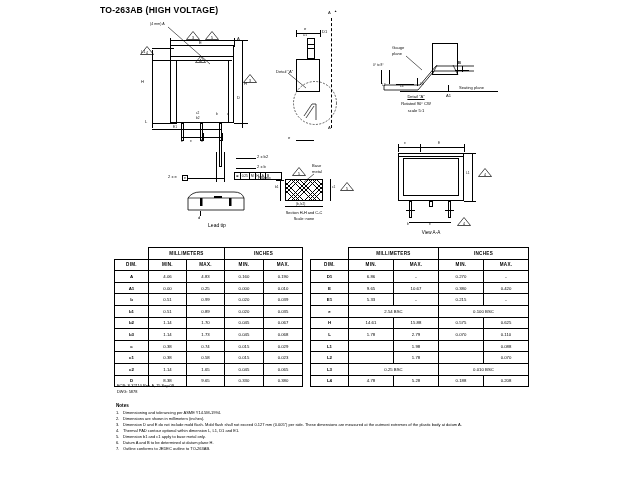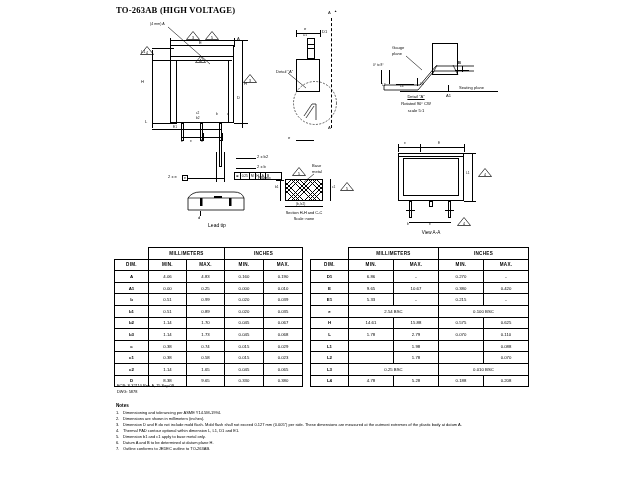--- a/index.html
+++ b/index.html
@@ -11,22 +11,22 @@
   .abs{position:absolute;}
   .lbl{position:absolute;font-size:4.1px;line-height:1.15;white-space:nowrap;color:#111;}
   .lbl.s{font-size:3.6px;}
   .lbl.xs{font-size:3.2px;}
   .hline{position:absolute;background:#000;height:1px;}
   .vline{position:absolute;background:#000;width:1px;}
   .box{position:absolute;border:1px solid #000;box-sizing:border-box;}
   .dash{position:absolute;border-left:1px dashed #000;}
 
   
-  #title{position:absolute;left:116px;top:5px;font-size:8.6px;font-weight:bold;
-         letter-spacing:.2px;font-family:Liberation Serif, serif;}
+  #title{position:absolute;left:100px;top:5px;font-size:8.6px;font-weight:bold;
+         letter-spacing:.2px;}
 
   
   table.dimtbl{position:absolute;border-collapse:collapse;font-size:4.3px;
                table-layout:fixed;}
   table.dimtbl td,table.dimtbl th{border:1px solid #000;text-align:center;
         padding:0;height:10.6px;font-weight:normal;vertical-align:middle;}
   table.dimtbl th{font-weight:bold;font-size:4.6px;letter-spacing:.3px;}
   table.dimtbl td.dimname{font-weight:bold;font-size:4.4px;}
   .hdrblank{border:none !important;}
 

